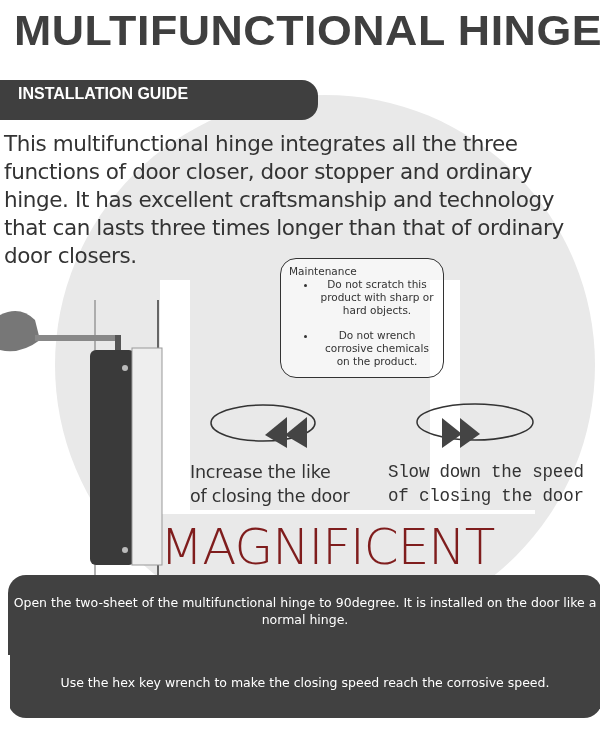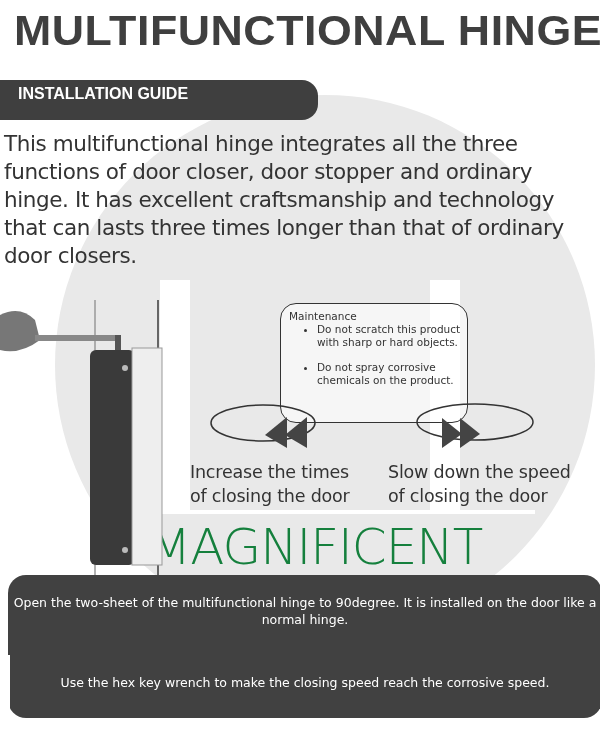--- a/index.html
+++ b/index.html
@@ -1,26 +1,26 @@
 <!DOCTYPE html>
 <html><head>
 <meta charset="utf-8">
 <style>
   html,body{margin:0;padding:0;background:#fff;}
   body{width:600px;height:729px;position:relative;overflow:hidden;font-family:"DejaVu Sans","Liberation Sans",sans-serif;color:#333;}
   .wm-circle{position:absolute;left:55px;top:95px;width:540px;height:540px;border-radius:50%;background:#e9e9e9;}
   .wm-bar{position:absolute;background:#fff;}
   .wm-line{position:absolute;left:80px;top:510px;width:455px;height:4px;background:#fff;}
-  .wm-text{position:absolute;left:148px;top:518px;font-family:"DejaVu Sans",sans-serif;font-size:50px;font-weight:300;color:#15803d;letter-spacing:-1px;}
+  .wm-text{position:absolute;left:160px;top:518px;font-family:"DejaVu Sans",sans-serif;font-size:50px;font-weight:300;color:#7f1d1d;letter-spacing:-1px;}
   .title{position:absolute;left:14px;top:6px;font-size:43px;font-weight:bold;color:#3f3f3f;letter-spacing:0.5px;font-family:"Liberation Sans",sans-serif;transform:scaleX(1.04);transform-origin:left;}
   .guide-badge{position:absolute;left:0;top:80px;width:318px;height:40px;background:#3f3f3f;border-radius:0 16px 16px 0;}
   .guide-badge span{position:absolute;left:18px;top:5px;font-size:16px;font-weight:bold;color:#fff;font-family:"Liberation Sans",sans-serif;}
   .intro{position:absolute;left:4px;top:130px;width:575px;font-size:21.5px;line-height:28px;color:#333;font-family:"DejaVu Sans",sans-serif;letter-spacing:-0.4px;}
-  .maint{position:absolute;left:280px;top:258px;width:188px;height:120px;border:1.5px solid #333;border-radius:16px;background:rgba(255,255,255,0.6);box-sizing:border-box;padding:6px 6px 0 8px;font-size:10.5px;line-height:13px;color:#333;margin-top:45px;}
-  .maint ul{margin:0;padding-left:28px;}
+  .maint{position:absolute;left:280px;top:258px;width:164px;height:120px;border:1.5px solid #333;border-radius:16px;background:rgba(255,255,255,0.6);box-sizing:border-box;padding:6px 6px 0 8px;font-size:10.5px;line-height:13px;color:#333;}
+  .maint ul{margin:0;padding-left:28px;text-align:center;}
   .maint li{margin-bottom:12px;}
   .speed{position:absolute;font-size:17.5px;line-height:24px;color:#333;letter-spacing:-0.2px;}
   .hinge{position:absolute;left:0;top:300px;width:170px;height:275px;}
   .steps{position:absolute;left:8px;top:575px;width:594px;height:143px;background:#414141;border-radius:18px;display:flex;flex-direction:column;}
   .step{flex:1;display:flex;align-items:center;justify-content:center;text-align:center;color:#fff;font-size:12.5px;line-height:17px;padding:0 4px;position:relative;}
   .step + .step::before{content:"";position:absolute;left:0;top:8px;bottom:8px;width:2px;background:#fff;}
 </style>
 </head>
 <body>
 
@@ -47,40 +47,40 @@
   <rect x="90" y="50" width="45" height="215" rx="6" fill="#3a3a3a"></rect>
   <rect x="132" y="48" width="30" height="217" fill="#eee" stroke="#999"></rect>
   <circle cx="125" cy="68" r="3" fill="#bbb"></circle>
   <circle cx="125" cy="250" r="3" fill="#bbb"></circle>
 </svg>
 
 <div class="maint">
   <div>Maintenance</div>
   <ul>
     <li>Do not scratch this product with sharp or hard objects.</li>
-    <li>Do not spray corrosive chemicals on the product.</li>
+    <li>Do not wrench corrosive chemicals on the product.</li>
   </ul>
 </div>
 
 <svg style="position:absolute;left:205px;top:400px;" width="160" height="50">
   <ellipse cx="58" cy="23" rx="52" ry="18" fill="none" stroke="#333" stroke-width="1.5"></ellipse>
   <polygon points="60,35 82,17 82,48" fill="#444"></polygon>
   <polygon points="80,35 102,17 102,48" fill="#444"></polygon>
 </svg>
 <div class="speed" style="left:190px;top:460px;">
-  <div>Increase the times</div>
+  <div>Increase the like</div>
   <div>of closing the door</div>
 </div>
 
 <svg style="position:absolute;left:410px;top:400px;" width="150" height="50">
   <ellipse cx="65" cy="22" rx="58" ry="18" fill="none" stroke="#333" stroke-width="1.5"></ellipse>
   <polygon points="32,18 52,34 32,48" fill="#444"></polygon>
   <polygon points="50,18 70,34 50,48" fill="#444"></polygon>
 </svg>
-<div class="speed" style="left:388px;top:460px;">
+<div class="speed" style="left:388px;top:460px;font-family:Liberation Mono, monospace;">
   <div>Slow down the speed</div>
   <div>of closing the door</div>
 </div>
 
 <div class="steps">
   <div class="step">Open the two-sheet of the multifunctional hinge to 90degree. It is installed on the door like a normal hinge.</div>
   <div class="step">Use the hex key wrench to make the closing speed reach the corrosive speed.</div>
 </div>
 
 </body></html>

